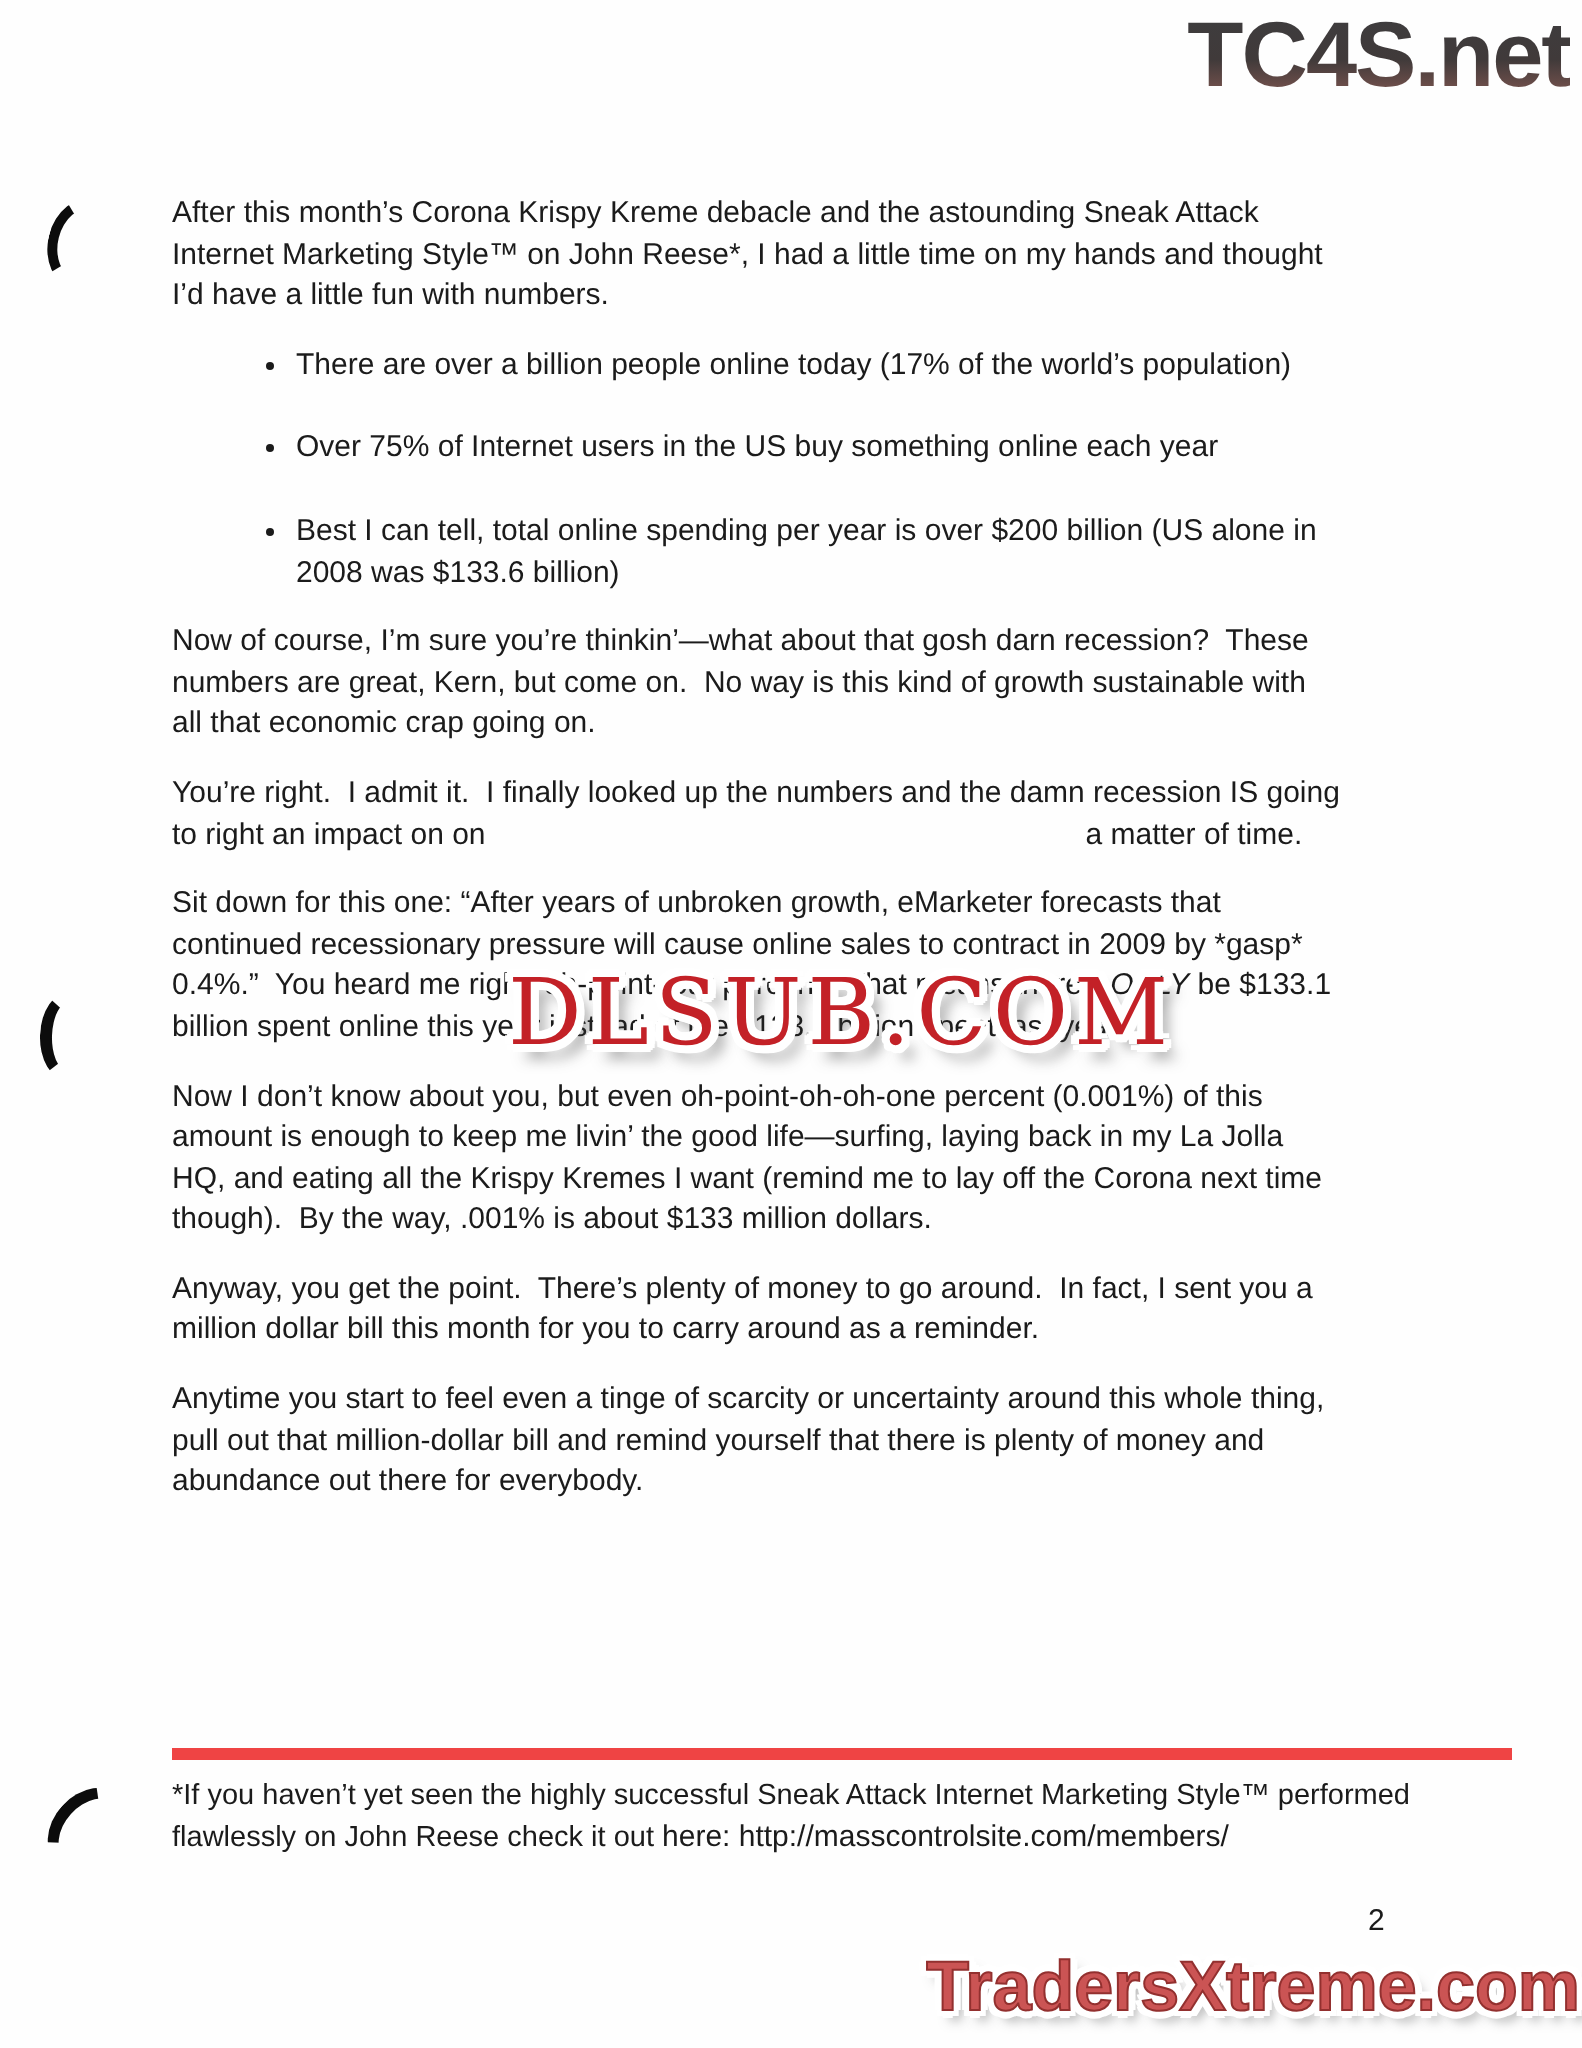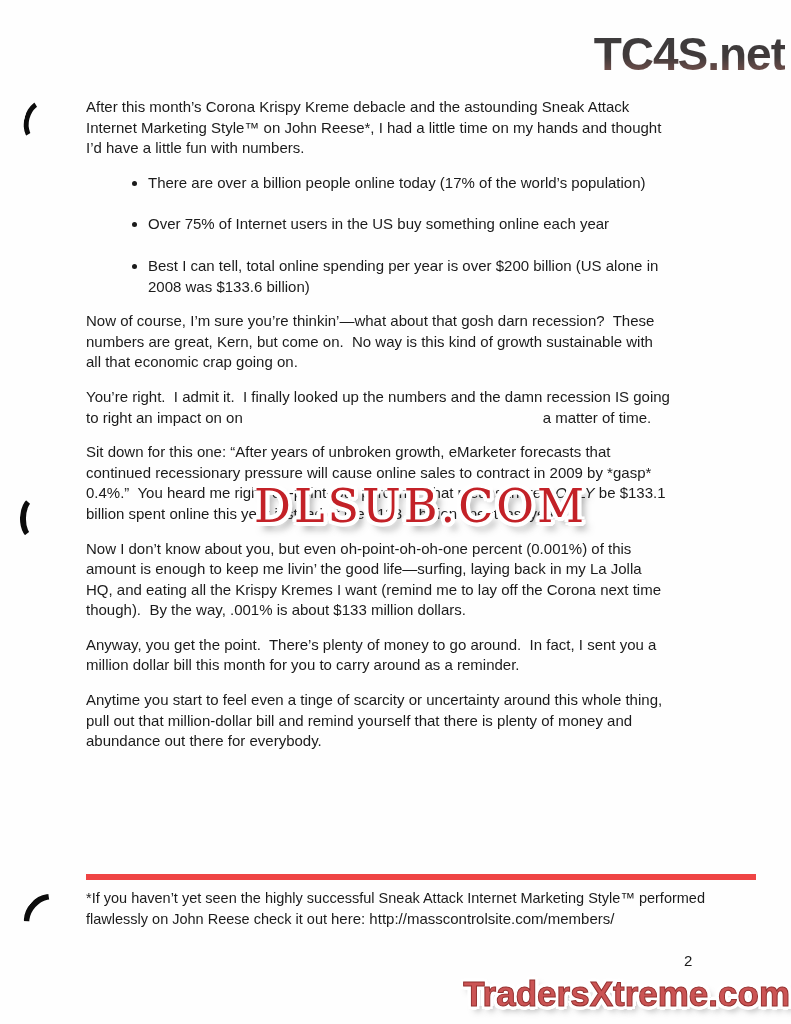--- a/index.html
+++ b/index.html
@@ -9,21 +9,20 @@
     font-family:"Liberation Sans", sans-serif;
     color:#1b1b1b;
   }
   
   .tc4s{
     position:absolute;top:0px;right:6px;
     font-size:46px;font-weight:bold;letter-spacing:-1px;
     background:linear-gradient(180deg,#3d3d3f 0%,#403a3a 55%,#8e5d56 100%);
     -webkit-background-clip:text;background-clip:text;
     color:transparent;
-    margin-top:27px;
   }
   
   .crescent{position:absolute;border-radius:50%;border:5px solid transparent;border-left-color:#0c0c0c;}
   .crescent.c1{left:24px;top:99px;width:26px;height:36px;transform:rotate(14deg);border-left-width:5px;}
   .crescent.c2{left:20px;top:496px;width:17px;height:34px;transform:rotate(2deg);border-left-width:6px;}
   .crescent.c3{left:26px;top:892px;width:28px;height:38px;transform:rotate(42deg);border-left-width:6px;}
   
   .content{
     position:absolute;left:86px;top:97px;width:672px;
     font-size:15px;line-height:20.6px;

